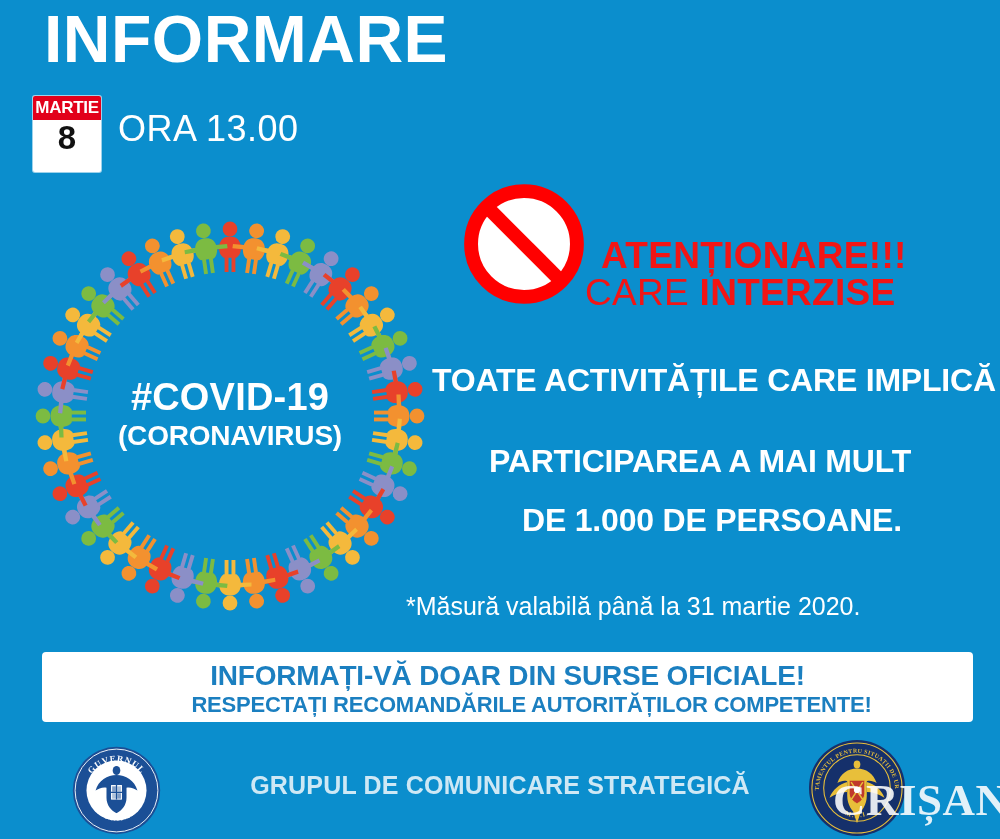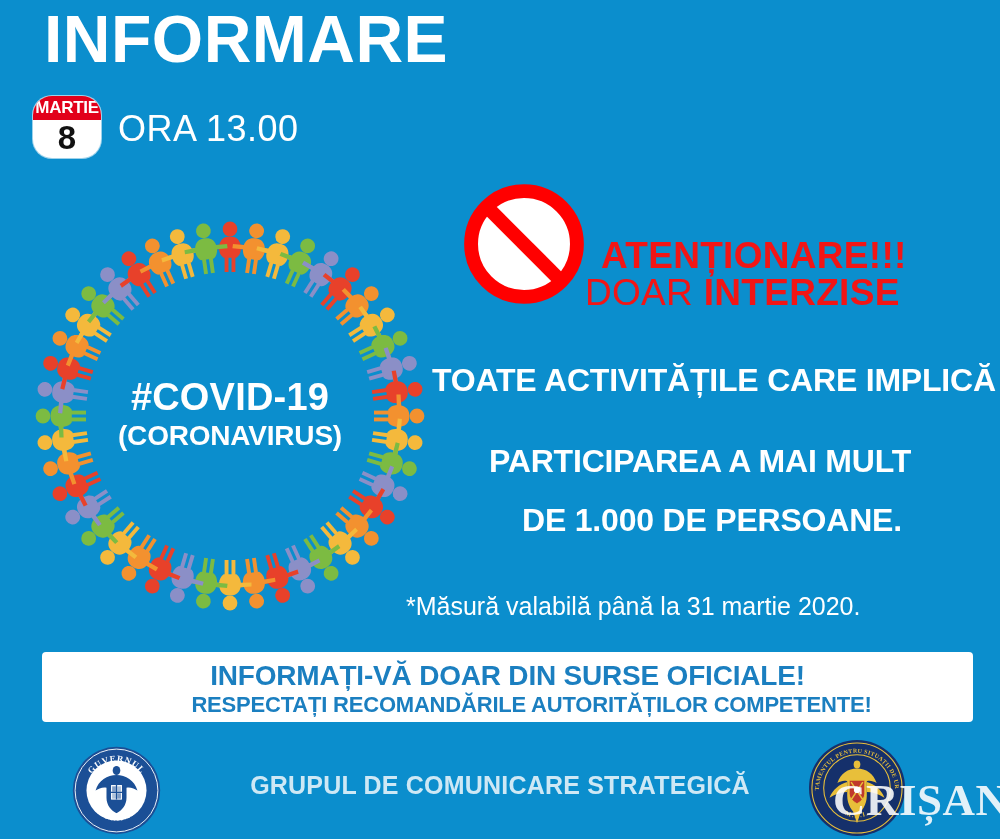--- a/index.html
+++ b/index.html
@@ -28,23 +28,23 @@
     color: #ffffff;
     letter-spacing: 0.5px;
     line-height: 1;
     margin-left: 8px;
   }
   #calendar-icon {
     position: absolute;
     left: 33px;
     top: 96px;
     width: 68px;
-    height: 62px;
+    height: 76px;
     background: #ffffff;
-    border-radius: 19px;
+    border-radius: 2px;
     box-shadow: 0 0 0 1px rgba(255,255,255,0.6);
     overflow: hidden;
   }
   #calendar-month {
     height: 24px;
     background: #e2001a;
     color: #ffffff;
     font-size: 17px;
     font-weight: bold;
     letter-spacing: -0.3px;
@@ -516,21 +516,21 @@
   </div>
 
   <svg id="no-sign" viewBox="0 0 100 100">
     <circle cx="50" cy="50" r="45" fill="#ffffff"></circle>
     <circle cx="50" cy="50" r="42" fill="none" stroke="#ff0000" stroke-width="11"></circle>
     <line x1="22" y1="22" x2="78" y2="78" stroke="#ff0000" stroke-width="11" stroke-linecap="butt"></line>
   </svg>
 
   <div id="warn-1">ATENȚIONARE!!!</div>
   <div id="warn-2">
-    <span class="light">DOAR </span><span class="strong">INTERZISE</span>
+    <span class="light">CARE </span><span class="strong">INTERZISE</span>
   </div>
 
   <div class="body-line" id="body-1">TOATE ACTIVITĂȚILE CARE IMPLICĂ</div>
   <div class="body-line" id="body-2">PARTICIPAREA A MAI MULT</div>
   <div class="body-line" id="body-3">DE 1.000 DE PERSOANE.</div>
   <div id="footnote">*Măsură valabilă până la 31 martie 2020.</div>
 
   <div id="banner">
     <div id="banner-line-1">INFORMAȚI-VĂ DOAR DIN SURSE OFICIALE!</div>
     <div id="banner-line-2">RESPECTAȚI RECOMANDĂRILE AUTORITĂȚILOR COMPETENTE!</div>

